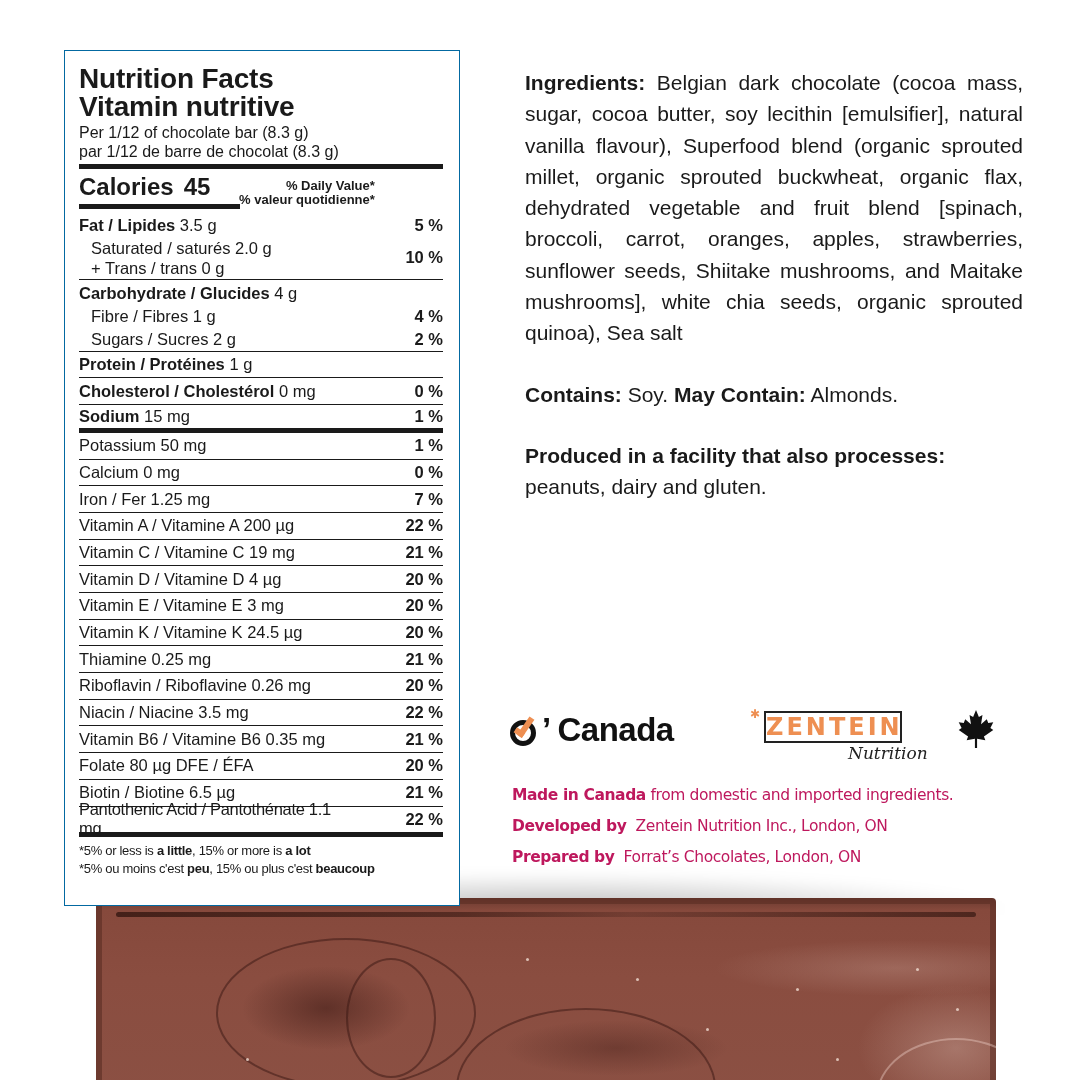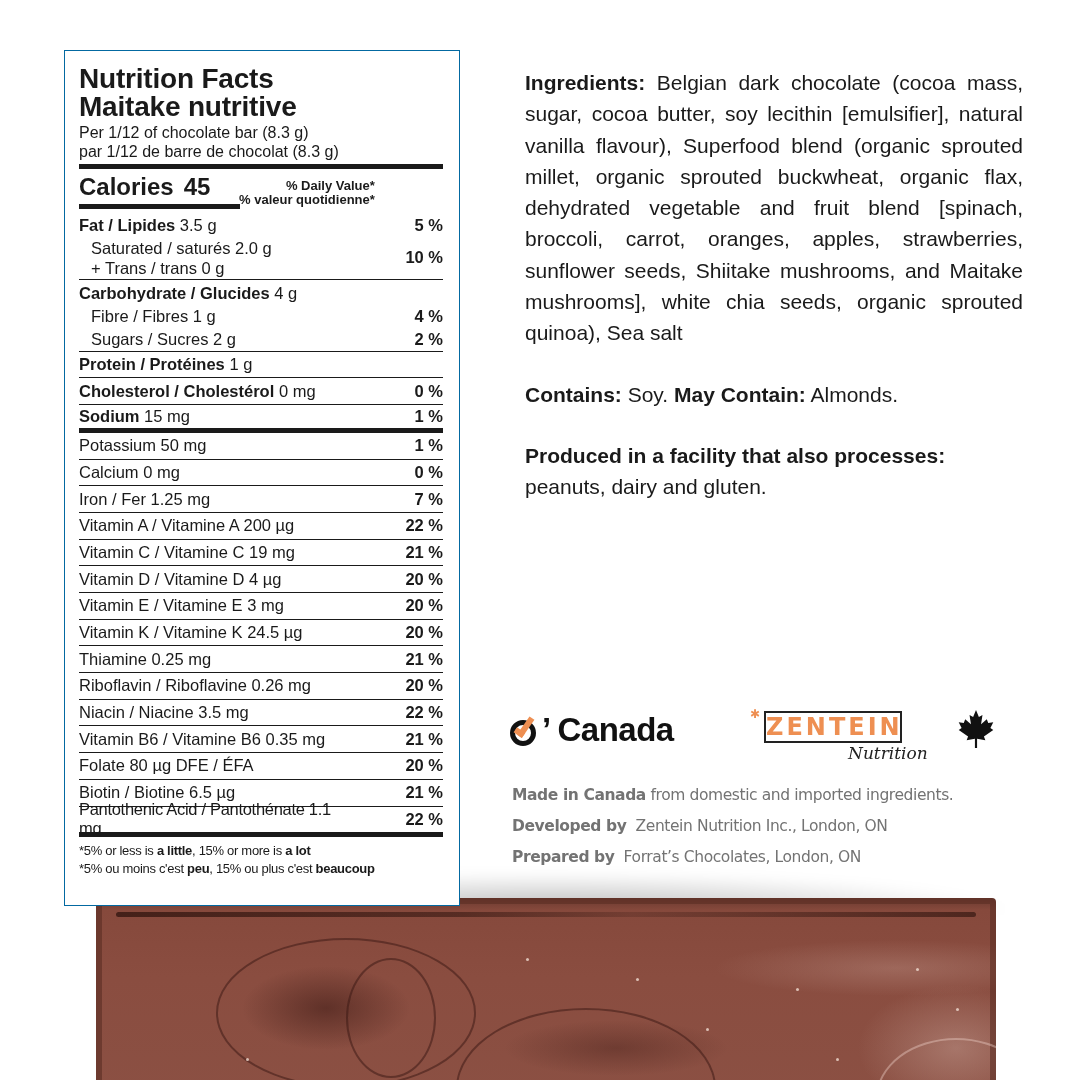--- a/index.html
+++ b/index.html
@@ -81,21 +81,21 @@
   .zentein { position: absolute; left: 240px; top: 0; }
   .zentein .leaf { position: absolute; left: 0; top: 2px; color: #ee8f52; font-size: 12px; }
   .zentein .box {
     position: absolute; left: 14px; top: 6px; width: 138px; height: 32px; border: 2px solid #222;
     color: #ee8f52; font-weight: 700; font-size: 24px; letter-spacing: 3px; text-align: center; line-height: 28px;
     font-family: "DejaVu Sans", sans-serif;
   }
   .zentein .sub { position: absolute; left: 98px; top: 38px; font-size: 17px; font-style: italic; color: #222; font-family: "DejaVu Serif", serif; }
   .maple { position: absolute; left: 448px; top: 4px; width: 36px; height: 40px; }
 
-  .made { position: absolute; left: 512px; top: 780px; width: 520px; font-family: "DejaVu Sans", sans-serif; font-size: 15.5px; line-height: 31px; letter-spacing: -0.4px; color: #737373; }
+  .made { position: absolute; left: 512px; top: 780px; width: 520px; font-family: "DejaVu Sans", sans-serif; font-size: 15.5px; line-height: 31px; letter-spacing: -0.4px; color: #be185d; }
   .made b { font-weight: 700; }
 </style>
 </head>
 <body>
 
 <div class="choc-shadow"></div>
 <div class="chocolate">
   <div class="groove"></div>
   <div class="swirl" style="left:120px;top:40px;width:260px;height:150px;"></div>
   <div class="swirl" style="left:250px;top:60px;width:90px;height:120px;"></div>
@@ -106,21 +106,21 @@
   <div class="speck" style="left:700px;top:90px;"></div>
   <div class="speck" style="left:740px;top:160px;"></div>
   <div class="speck" style="left:820px;top:70px;"></div>
   <div class="speck" style="left:860px;top:110px;"></div>
   <div class="speck" style="left:150px;top:160px;"></div>
   <div class="speck" style="left:430px;top:60px;"></div>
 </div>
 
 <div class="nf">
   <div class="nf-title">Nutrition Facts</div>
-  <div class="nf-title">Maitake nutritive</div>
+  <div class="nf-title">Vitamin nutritive</div>
   <div class="nf-serving">Per 1/12 of chocolate bar (8.3 g)</div>
   <div class="nf-serving" style="margin-top:0">par 1/12 de barre de chocolat (8.3 g)</div>
   <div class="rule-thick"></div>
 
   <div class="cal-row">
     <div class="cal-left">
       <div class="cal-text"><span>Calories</span><span class="num">45</span></div>
       <div class="cal-under"></div>
     </div>
     <div class="dv-head">

